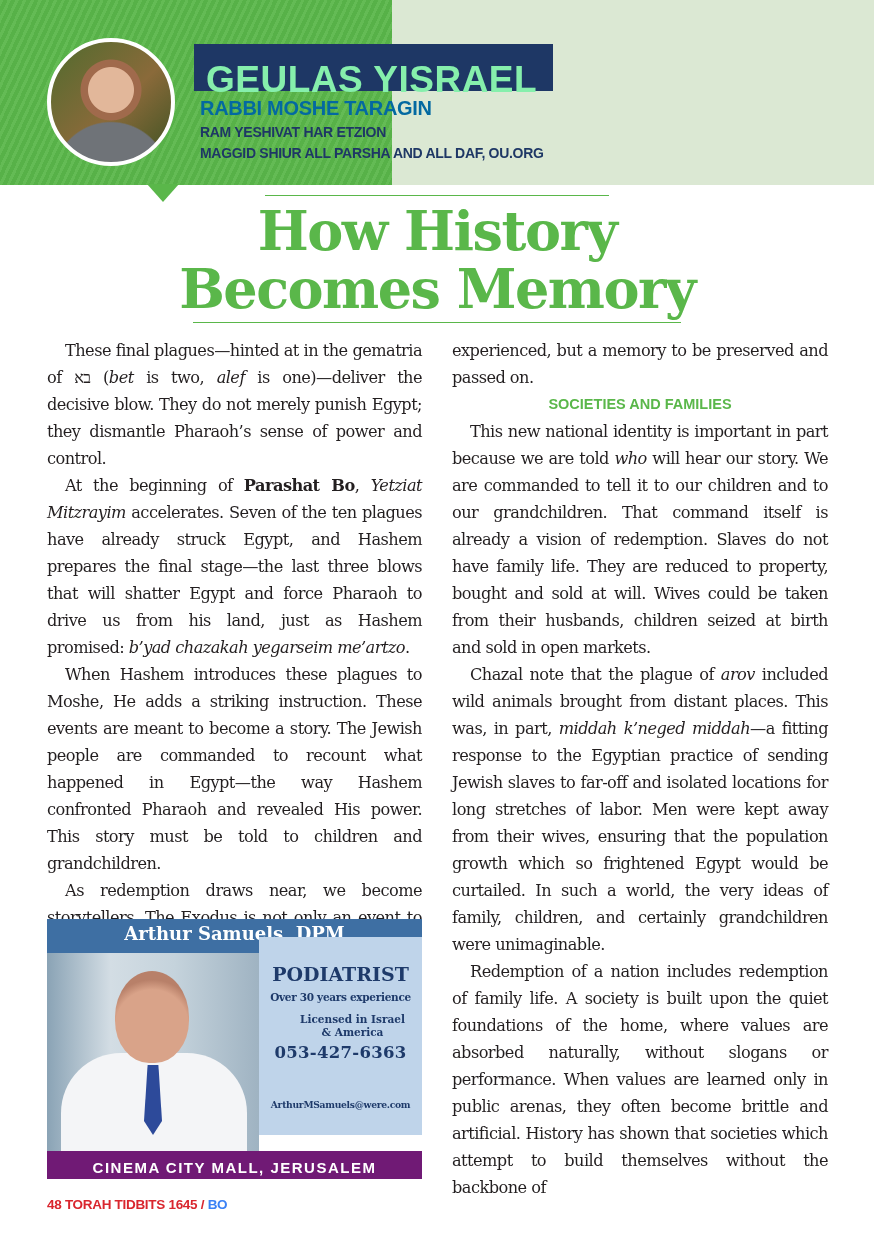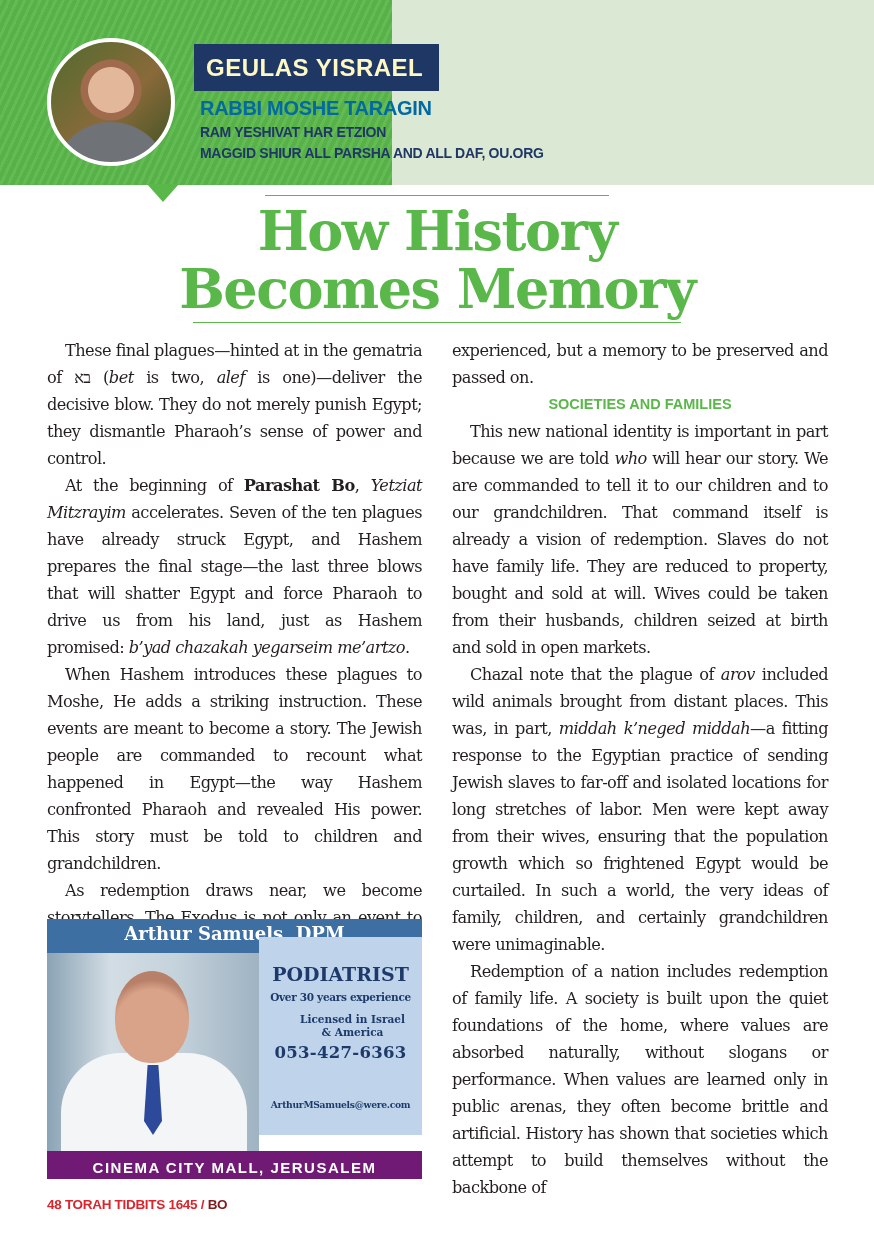--- a/index.html
+++ b/index.html
@@ -21,23 +21,23 @@
     border-top: 18px solid #5ab74a;
   }
   .avatar {
     position: absolute; left: 47px; top: 38px; width: 128px; height: 128px; border-radius: 50%;
     border: 4px solid #ffffff; overflow: hidden;
     background: radial-gradient(circle at 50% 40%, #e2b79a 0 24%, #a06a4c 25% 32%, transparent 33%),
                 radial-gradient(circle at 50% 115%, #6f7378 0 38%, transparent 39%),
                 linear-gradient(135deg, #506b2e, #8a6a3a 55%, #3c5222);
   }
   .column-name-bar {
-    position: absolute; left: 194px; top: 44px; height: 47px; padding: 0 16px 0 12px;
-    background: #1e3765; color: #fef9c3;
-    font-family: "Liberation Sans", sans-serif; font-weight: bold; font-size: 24px; line-height: 47px;
+    position: absolute; left: 194px; top: 44px; height: 47px; padding: 12px 16px 0 12px;
+    background: #1e3765; color: #86efac;
+    font-family: "Liberation Sans", sans-serif; font-weight: bold; font-size: 37px; line-height: 47px;
     letter-spacing: 0.5px;
   }
   .author-name {
     position: absolute; left: 200px; top: 97px;
     font-family: "Liberation Sans", sans-serif; font-weight: bold; font-size: 20px; color: #0369a1;
     letter-spacing: -0.3px;
   }
   .author-line {
     position: absolute; left: 200px;
     font-family: "Liberation Sans", sans-serif; font-weight: bold; font-size: 14px; color: #1e3765;
@@ -114,21 +114,21 @@
     font-size: 15px; line-height: 33px; letter-spacing: 1.5px;
   }
 
   
   .page-footer {
     position: absolute; left: 47px; top: 1197px; font-family: "Liberation Sans", sans-serif; font-weight: bold;
     font-size: 13.5px; letter-spacing: -0.3px;
   }
   .page-footer .pub { color: #d9262e; }
   .page-footer .sep { color: #d9262e; }
-  .page-footer .parsha { color: #7f1d1d; }
+  .page-footer .parsha { color: #3b82f6; }
 </style>
 </head>
 <body>
 
 <div class="header-green"></div>
 <div class="header-light"></div>
 <div class="header-pointer"></div>
 <div class="avatar"></div>
 <div class="column-name-bar">GEULAS YISRAEL</div>
 <div class="author-name">RABBI MOSHE TARAGIN</div>

